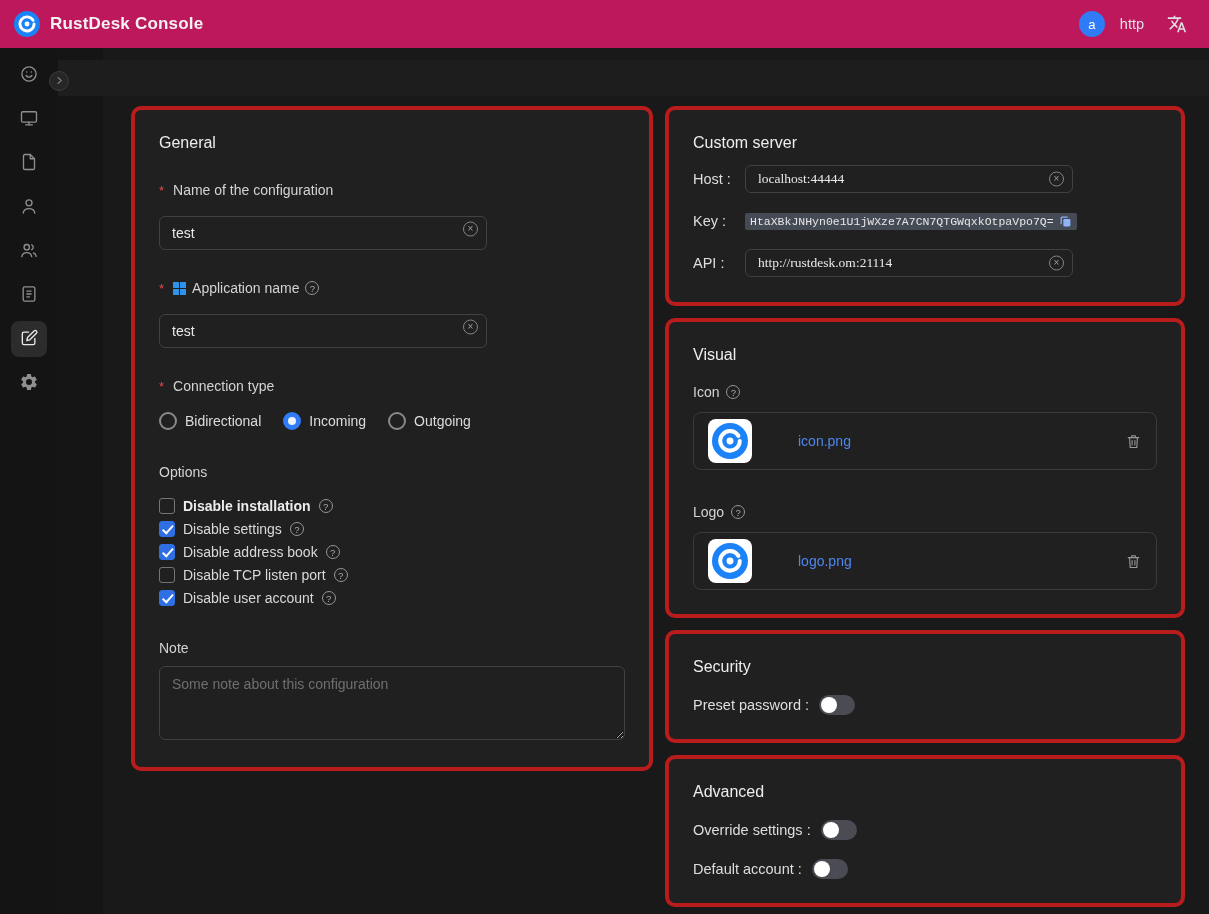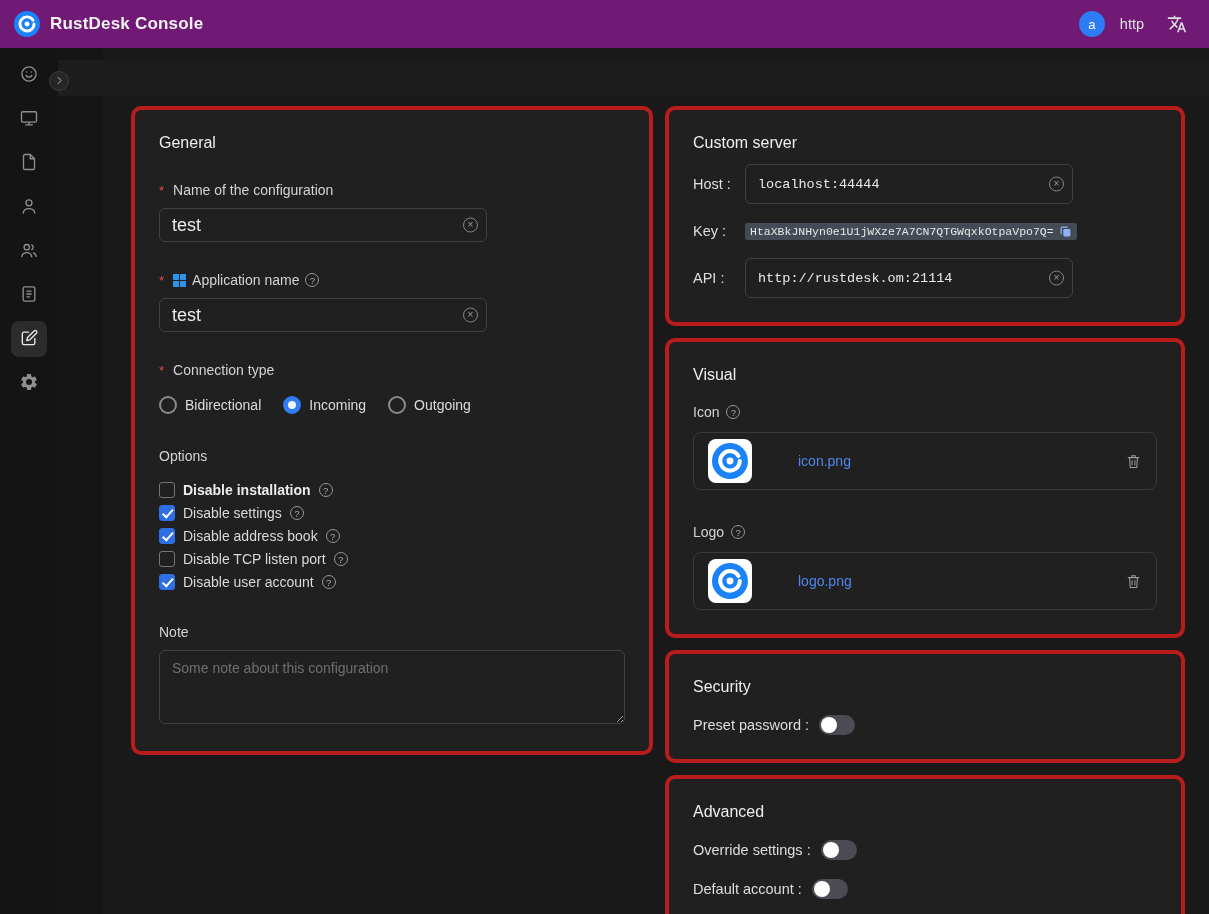--- a/index.html
+++ b/index.html
@@ -4,21 +4,21 @@
 <style>
   * { box-sizing: border-box; }
   html,body { margin:0; padding:0; background:#0d0d0d; }
   .app {
     position:relative; width:1209px; height:914px; overflow:hidden;
     background:#191919; color:#e6e6e6;
     font-family:"Liberation Sans","DejaVu Sans",sans-serif; font-size:14px;
   }
   
   .topbar {
-    height:48px; background:#701a75; display:flex; align-items:center;
+    height:48px; background:#be185d; display:flex; align-items:center;
     justify-content:space-between; padding:0 22px 0 14px;text-align:center;
   }
   .brand { display:flex; align-items:center; gap:10px; }
   .brand .logo svg { width:26px; height:26px; display:block; }
   .brand-title { font-size:17px; font-weight:700; color:#f2f2f2; letter-spacing:.2px; }
   .topbar-right { display:flex; align-items:center; gap:15px; }
   .avatar {
     width:26px; height:26px; border-radius:50%; background:#2f7cf6; color:#fff;
     display:flex; align-items:center; justify-content:center; font-size:13px; cursor:pointer;
   }
@@ -57,21 +57,21 @@
   .col-right { width:520px; display:flex; flex-direction:column; gap:12px; }
   .col-right .panel { width:100%; }
   .panel-title { font-size:16px; color:#ededed; font-weight:500; }
 
   
   .field-label { display:flex; align-items:center; gap:6px; font-size:14px; color:#d3d3d3; margin-top:30px; }
   .req::before { content:"*"; color:#e5484d; margin-right:3px; font-size:13px; }
   .text-input { position:relative; width:328px; margin-top:10px; }
   .text-input input {
     width:100%; height:34px; background:transparent; border:1px solid #414141; border-radius:6px;
-    color:#e9e9e9; font-size:18px; padding:0 30px 0 12px; outline:none; font-family:inherit;
+    color:#e9e9e9; font-size:14px; padding:0 30px 0 12px; outline:none; font-family:inherit;margin-top:8px;
   }
   .clear-btn {
     position:absolute; right:9px; top:50%; transform:translateY(-50%);
     width:15px; height:15px; border-radius:50%; border:1px solid #858585; color:#9d9d9d;
     font-size:10px; line-height:12px; text-align:center; cursor:pointer; user-select:none;
   }
   .clear-btn::before { content:"×"; }
   .help {
     width:14px; height:14px; border-radius:50%; border:1px solid #969696; color:#ababab;
     font-size:9.5px; display:inline-flex; align-items:center; justify-content:center; cursor:pointer; flex-shrink:0;
@@ -105,22 +105,22 @@
     background:transparent; border:1px solid #414141; border-radius:6px;
     color:#e9e9e9; font-size:14px; padding:9px 12px; outline:none; font-family:inherit;
   }
   .note-area::placeholder { color:#6f6f6f; }
 
   
   .srv-row { display:flex; align-items:center; margin-top:12px; min-height:30px; }
   .srv-label { width:52px; flex-shrink:0; font-size:14.5px; color:#dedede; }
   .srv-field { position:relative; width:328px; }
   .srv-field input {
-    width:100%; height:40px; background:transparent; border:1px solid #414141; border-radius:6px;
-    color:#e9e9e9; font-size:13.5px; padding:0 30px 0 12px; outline:none; font-family:Liberation Mono, monospace;
+    width:100%; height:28px; background:transparent; border:1px solid #414141; border-radius:6px;
+    color:#e9e9e9; font-size:13.5px; padding:0 30px 0 12px; outline:none; font-family:Liberation Serif, serif;
   }
   .key-wrap { display:flex; align-items:center; background:#454b55; padding:2px 5px; border-radius:2px; }
   .key-text { font-family:Liberation Mono, monospace; font-size:11.5px; color:#e6e6e6; white-space:nowrap; }
   .copy-btn { display:flex; margin-left:5px; cursor:pointer; }
   .copy-btn svg { width:13px; height:13px; }
 
   
   .vis-label { display:flex; align-items:center; gap:7px; font-size:14px; color:#d3d3d3; margin-top:20px; }
   .vis-label.second { margin-top:34px; }
   .file-box {

